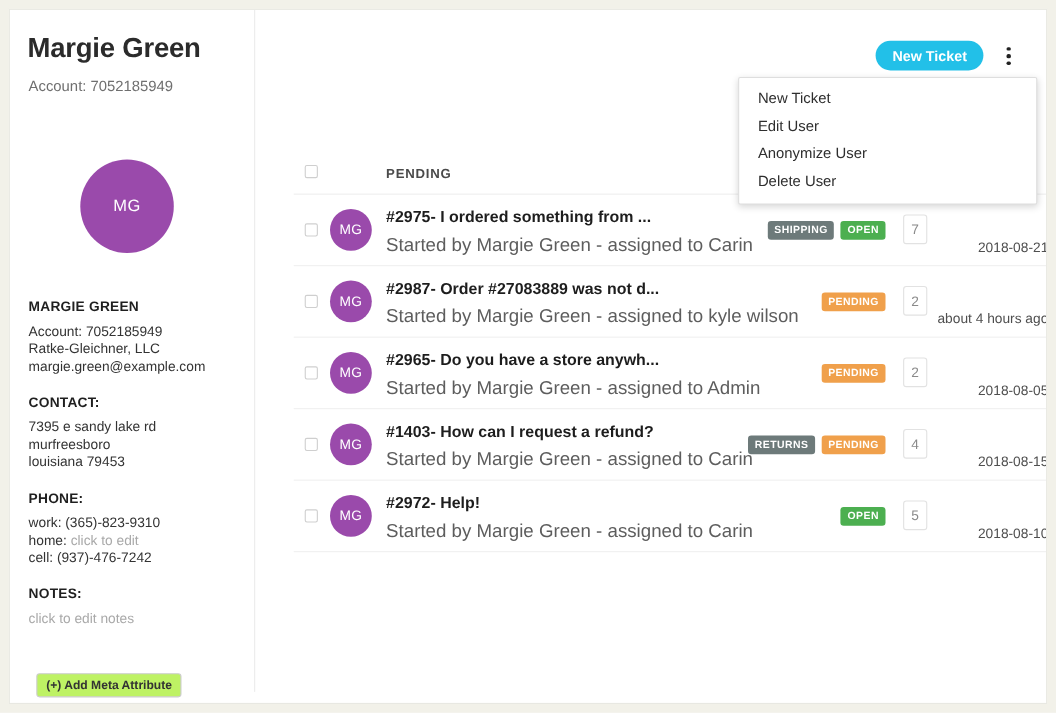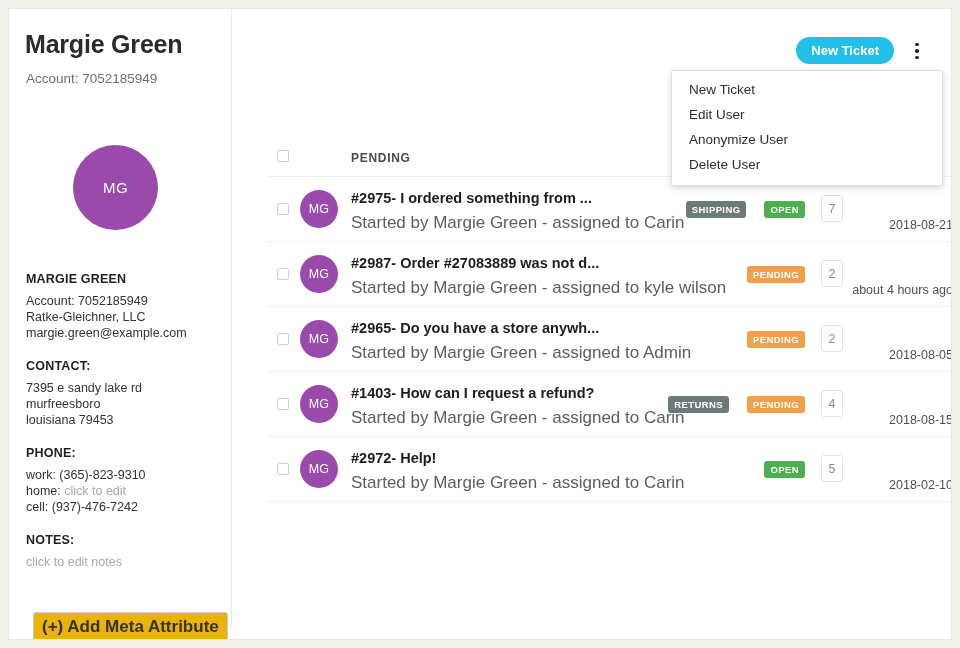--- a/index.html
+++ b/index.html
@@ -177,24 +177,24 @@
     cursor: pointer;
   }
   .info-block { margin-bottom: 18px; }
   .info-block:last-child { margin-bottom: 0; }
 
   .add-meta-btn {
     position: absolute;
     left: 24px;
     top: 485px;
     padding: 4px 8px;
-    font-size: 17px;
+    font-size: 11px;
     font-weight: bold;
     color: #333;
-    background: #eab308;
+    background: #bef264;
     border: 1px solid #cccccc;
     border-radius: 3px;
     cursor: pointer;
     font-family: "Liberation Sans", sans-serif;
   }
 
   
   .list {
     position: absolute;
     left: 250px;
@@ -281,21 +281,21 @@
     font-size: 17px;
     color: #5d5d5d;
     white-space: nowrap;
   }
 
   .badges {
     position: absolute;
     right: 148px;
     top: 24px;
     display: flex;
-    gap: 18px;
+    gap: 6px;
     align-items: center;
     padding-left: 36px;
   }
 
   .badge {
     height: 17px;
     line-height: 17px;
     padding: 0 6px;
     border-radius: 3px;
     font-size: 9.5px;
@@ -462,18 +462,18 @@
           <div class="cbx-wrap">
             <button class="cbx"></button>
           </div>
           <div class="avatar-sm">MG</div>
           <div class="row-subject">#2972- Help!</div>
           <div class="row-meta">Started by Margie Green - assigned to Carin</div>
           <div class="badges">
             <span class="badge" style="background: rgb(76, 175, 80);">OPEN</span>
           </div>
           <div class="count-box">5</div>
-          <div class="row-date">2018-02-10</div>
+          <div class="row-date">2018-08-10</div>
         </div>
       </div>
   </div>
 
 </div>
 
 </body></html>

